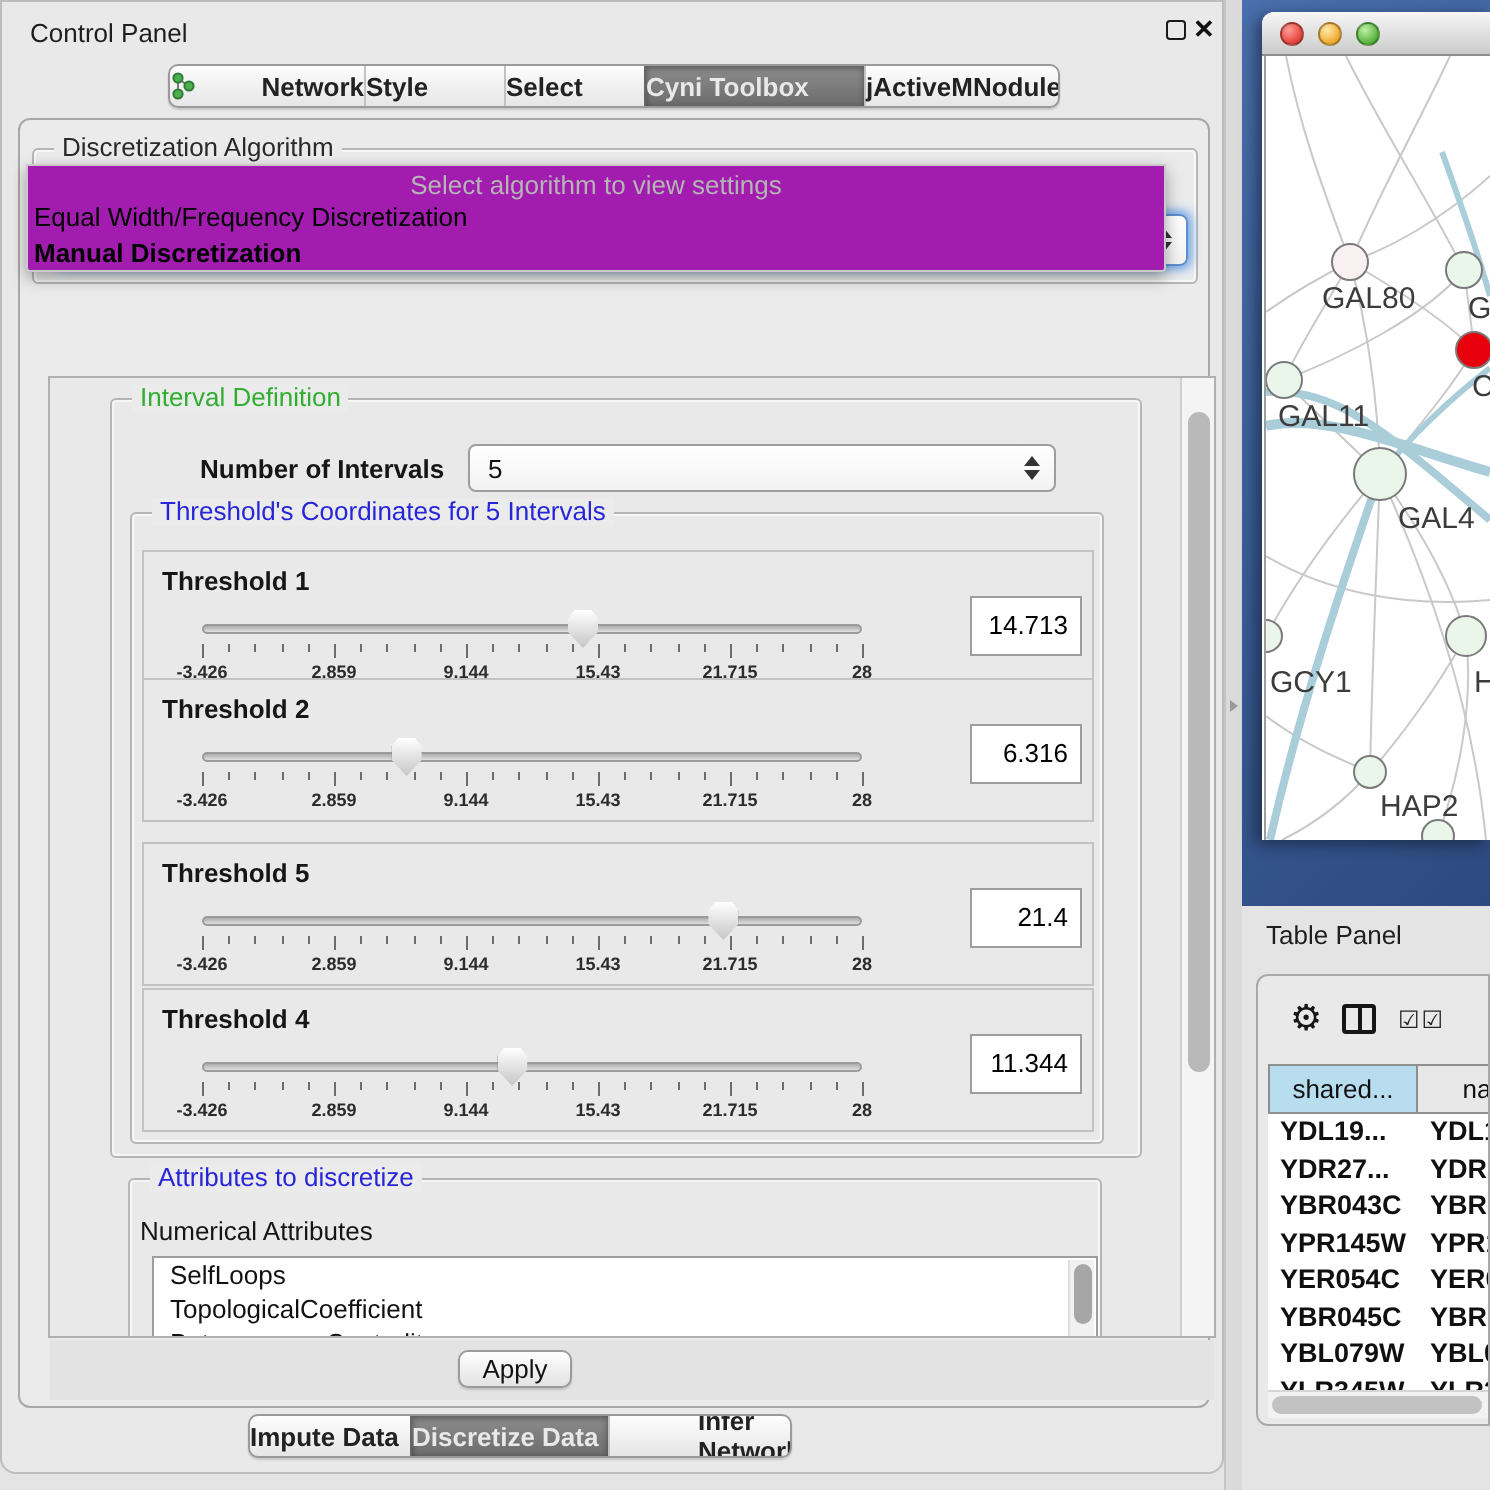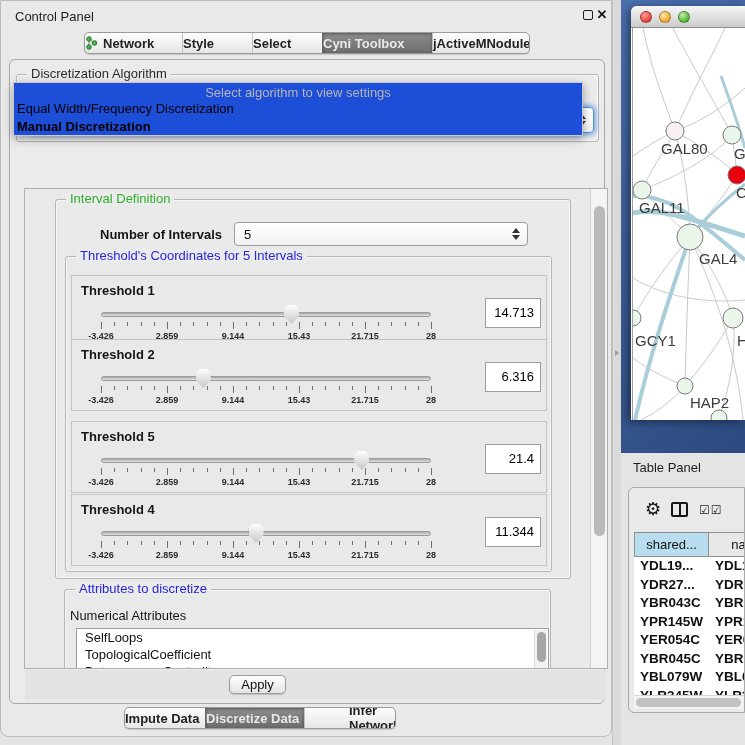--- a/index.html
+++ b/index.html
@@ -10,21 +10,21 @@
   
   .control-panel{left:0;top:0;width:612px;height:737px;background:#e9e9e9;
     border:1px solid #bcbcbc;border-radius:0 0 8px 8px;}
   .cp-title{left:14px;top:8px;font-size:13px;color:#1e1e1e;}
   .float-icon{right:18px;top:9px;width:10px;height:10px;border:1.5px solid #1a1a1a;border-radius:2px;}
   .close-icon{right:1px;top:6px;font-size:13px;font-weight:bold;color:#111;width:16px;text-align:center;}
 
   
   .seg{display:flex;height:22px;border:1px solid #9a9a9a;border-radius:5px;overflow:hidden;
     background:linear-gradient(#fdfdfd,#e6e6e6);box-shadow:0 1px 1px rgba(0,0,0,.15);}
-  .seg .tab{display:flex;align-items:center;justify-content:flex-start;font-size:13px;font-weight:bold;
+  .seg .tab{display:flex;align-items:center;justify-content:space-between;font-size:13px;font-weight:bold;
     color:#222;border-left:1px solid #c2c2c2;cursor:default;gap:5px;}
   .seg .tab:first-child{border-left:none;}
   .seg .tab.sel{background:linear-gradient(#8d8d8d,#6c6c6c);color:#e9e9e9;
     box-shadow:inset 0 1px 3px rgba(0,0,0,.4);border-left:1px solid #666;}
 
   
   .content{left:8px;top:58px;width:596px;height:645px;background:#ebebeb;
     border:1px solid #a8a8a8;border-radius:6px;}
   .groupbox{position:absolute;border:1px solid #b6b6b6;border-radius:3px;
     box-shadow:inset 0 0 0 1px rgba(255,255,255,.6);}
@@ -35,21 +35,21 @@
   .combo{position:absolute;background:linear-gradient(#ffffff,#f2f2f2);border:1px solid #9d9d9d;
     border-radius:4px;display:flex;align-items:center;font-size:13px;color:#111;padding:0 22px 0 9px;}
   .combo .arrows{position:absolute;right:7px;top:50%;transform:translateY(-50%);display:flex;
     flex-direction:column;gap:2px;}
   .combo .arrows i{display:block;width:0;height:0;border-left:4px solid transparent;border-right:4px solid transparent;}
   .combo .arrows i.up{border-bottom:5px solid #333;}
   .combo .arrows i.dn{border-top:5px solid #333;}
   .combo.focus{box-shadow:0 0 5px 2px #74a7e8;border-color:#5d8fcf;}
 
   
-  .popup{left:13px;top:82px;width:570px;height:54px;background:#1d4ed8;border:1px solid #c9c9c9;
+  .popup{left:13px;top:82px;width:570px;height:54px;background:#a21caf;border:1px solid #c9c9c9;
     border-radius:0 0 2px 2px;box-shadow:0 3px 8px rgba(0,0,0,.35);z-index:50;font-size:13px;}
   .popup .ph{text-align:center;color:#b5b5b5;padding-top:2px;height:17px;}
   .popup .item{padding:1px 3px;color:#000;height:18px;}
   .popup .item.b{font-weight:bold;}
 
   
   .scrollpane{left:14px;top:128px;width:584px;height:481px;border:1px solid #b0b0b0;
     background:#e9e9e9;overflow:hidden;}
   .vscroll{position:absolute;right:0;top:0;width:17px;height:100%;background:#f4f4f4;
     border-left:1px solid #cfcfcf;}

